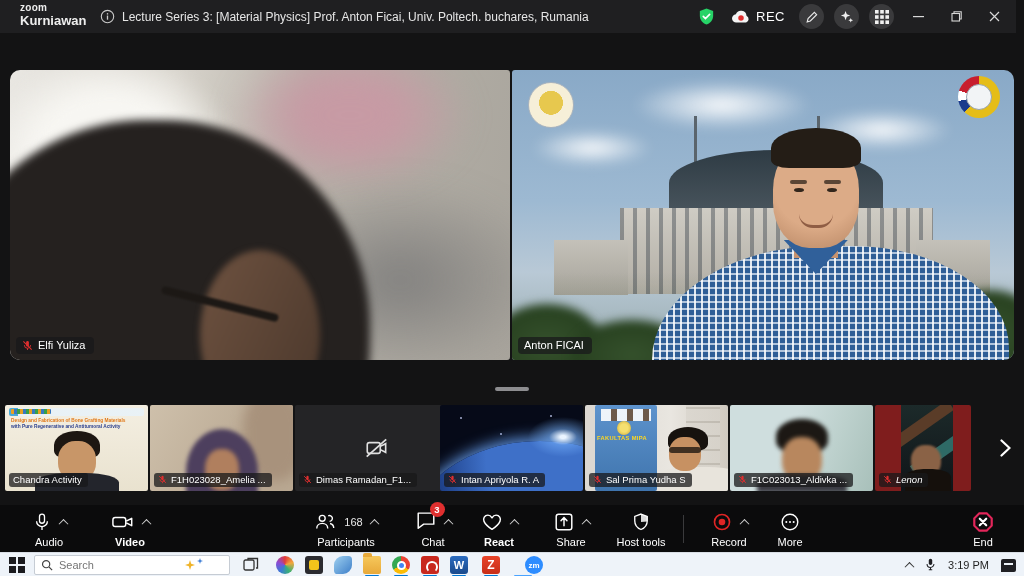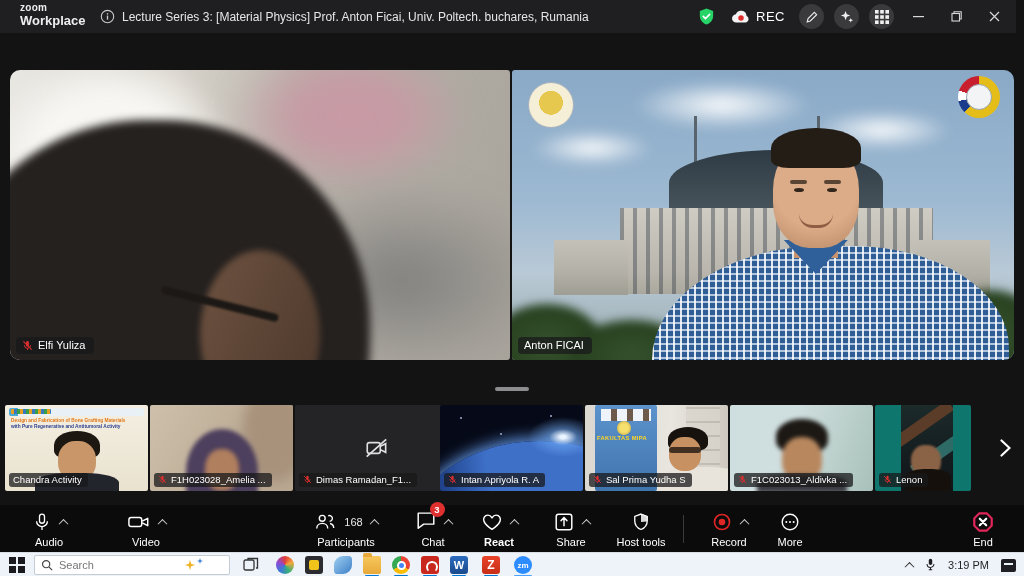--- a/index.html
+++ b/index.html
@@ -162,21 +162,21 @@
     background:#e8e4dc; }
   
   .t-aldivka { background:linear-gradient(110deg,#cfdede 0 40%,#bcd0cc 70%,#a8c0ba); }
   .t-aldivka .hair { position:absolute; left:50%; top:14px; width:52px; height:34px; transform:translateX(-50%);
     border-radius:50% 50% 35% 35%; background:#1c1814; filter:blur(2px); }
   .t-aldivka .face { position:absolute; left:50%; top:32px; width:40px; height:46px; transform:translateX(-50%);
     border-radius:45%; background:#b8875e; filter:blur(2px); }
   .t-aldivka .body { position:absolute; left:50%; top:70px; width:90px; height:18px; transform:translateX(-50%);
     border-radius:40% 40% 0 0; background:#3c3c44; filter:blur(2px); }
   
-  .t-lenon { background:#0f766e; }
+  .t-lenon { background:#7f1d1d;font-style:italic; }
   .t-lenon .pvid { position:absolute; left:26px; top:0; width:52px; height:86px; overflow:hidden;
     background:linear-gradient(#1c2a2a,#101418); }
   .t-lenon .beam1,.t-lenon .beam2 { position:absolute; width:70px; height:12px; background:#5a3c28;
     transform:rotate(-35deg); }
   .t-lenon .beam1 { left:-14px; top:14px; } .t-lenon .beam2 { left:6px; top:40px; background:#2e6a66; }
   .t-lenon .face { position:absolute; left:10px; top:40px; width:30px; height:32px; border-radius:45%;
     background:#8a6246; filter:blur(1px); }
   .t-lenon .body { position:absolute; left:4px; top:64px; width:46px; height:22px; border-radius:40% 40% 0 0;
     background:#15100c; }
   .strip-next { position:absolute; right:6px; top:30px; width:26px; height:26px; display:flex;
@@ -223,37 +223,37 @@
   .app-chrome::after { content:""; position:absolute; left:4.5px; top:4.5px; width:9px; height:9px;
     border-radius:50%; background:#4285f4; border:2px solid #fff; box-sizing:border-box; }
   .app-red { background:#c8281e; }
   .app-red::after { content:""; position:absolute; left:5px; top:5px; width:8px; height:8px; border-radius:50%;
     border:2px solid #fff; border-bottom-color:transparent; }
   .app-word { background:linear-gradient(#2b6bbf,#1a4a8c); color:#fff; font-size:11px; font-weight:bold;
     display:flex; align-items:center; justify-content:center; }
   .app-z { background:linear-gradient(#e8442a,#c82e18); color:#fff; font-size:12px; font-weight:bold;
     display:flex; align-items:center; justify-content:center; }
   .app-zm { background:#2d8cff; border-radius:50%; color:#fff; font-size:8px; font-weight:bold;
-    display:flex; align-items:center; justify-content:center; }
+    display:flex; align-items:center; justify-content:center;margin-left:11px; }
   .tray { position:absolute; right:8px; top:0; height:24px; display:flex; align-items:center; gap:12px; }
   .tk-clock { font-size:11px; color:#1f1f1f; }
   .tray-caret { width:7px; height:7px; border-left:1.5px solid #333; border-top:1.5px solid #333;
     transform:rotate(45deg) translate(1px,1px); }
   .notif { width:15px; height:13px; background:#1f1f23; border-radius:2px 2px 2px 0; position:relative; }
   .notif::after { content:""; position:absolute; left:3px; top:4px; width:9px; height:2px; background:#eef3f9; }
 </style>
 </head>
 <body>
 
 <div class="screen">
 
   <header class="titlebar">
     <div class="zlogo">
       <div class="l1">zoom</div>
-      <div class="l2">Workplace</div>
+      <div class="l2">Kurniawan</div>
     </div>
     <div class="minfo">
       <svg width="15" height="15" viewBox="0 0 16 16">
         <circle cx="8" cy="8" r="6.6" fill="none" stroke="#c9c9c9" stroke-width="1.2"></circle>
         <rect x="7.3" y="7" width="1.4" height="4.4" fill="#c9c9c9"></rect>
         <rect x="7.3" y="4.4" width="1.4" height="1.5" fill="#c9c9c9"></rect>
       </svg>
       <span class="mtitle">Lecture Series 3: [Material Physics] Prof. Anton Ficai, Univ. Poltech. buchares, Rumania</span>
     </div>
     <div class="tb-right">
@@ -507,21 +507,21 @@
         <svg width="20" height="22" viewBox="0 0 24 24">
           <rect x="9" y="2.5" width="6" height="11" rx="3" fill="none" stroke="#fff" stroke-width="1.6"></rect>
           <path d="M5.5 11a6.5 6.5 0 0 0 13 0" fill="none" stroke="#fff" stroke-width="1.6"></path>
           <line x1="12" y1="17.5" x2="12" y2="21.5" stroke="#fff" stroke-width="1.6"></line>
         </svg>
         <span class="caret-up"></span>
       </div>
       <div class="tb-label">Audio</div>
     </div>
 
-    <div class="tb-group" style="left:114px;width:64px;">
+    <div class="tb-group" style="left:98px;width:64px;font-weight:bold;">
       <div class="tb-icons">
         <svg width="24" height="22" viewBox="0 0 26 24">
           <rect x="2" y="7" width="14" height="10" rx="2.5" fill="none" stroke="#fff" stroke-width="1.6"></rect>
           <path d="M16.5 11l6-3v8l-6-3" fill="none" stroke="#fff" stroke-width="1.6" stroke-linejoin="round"></path>
         </svg>
         <span class="caret-up"></span>
       </div>
       <div class="tb-label">Video</div>
     </div>
 

